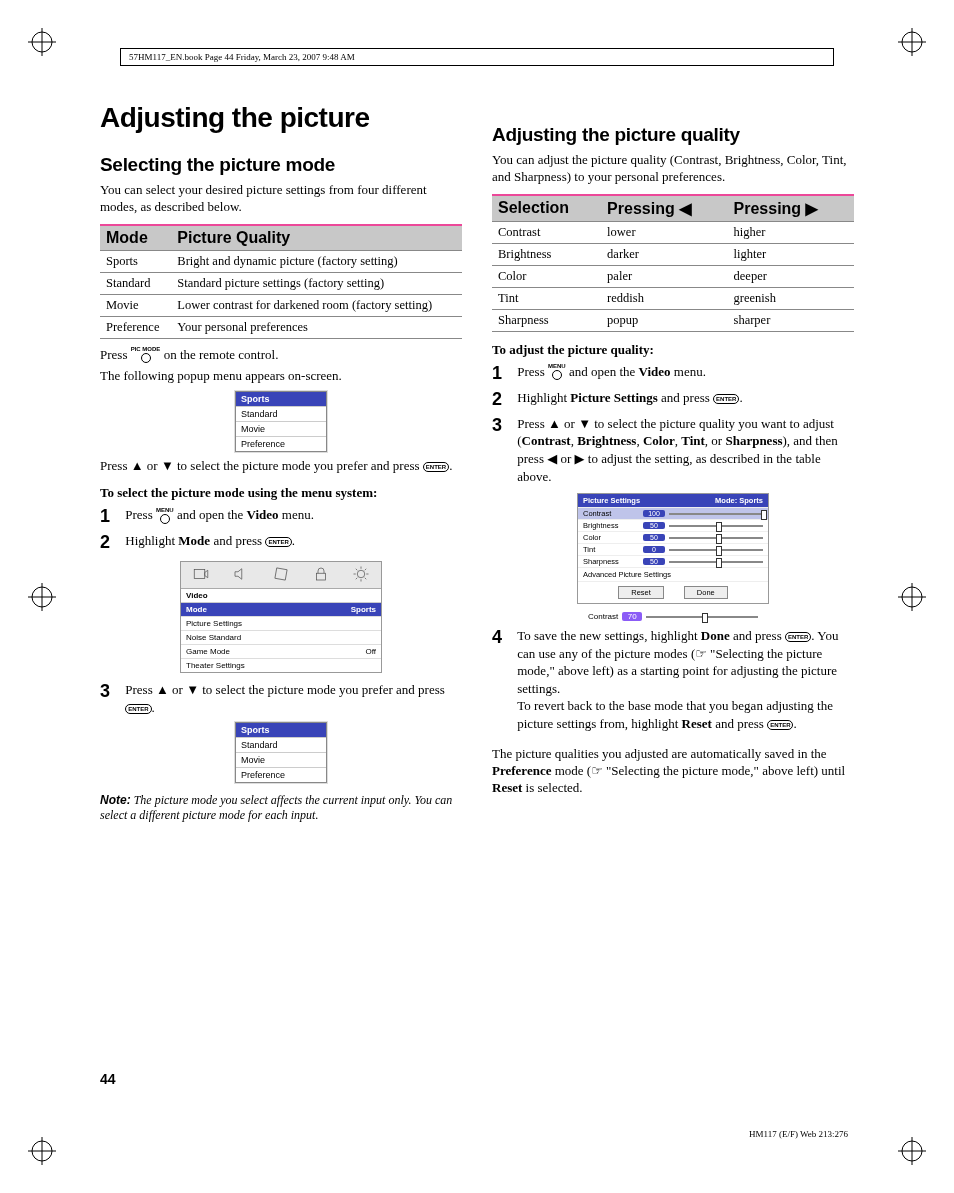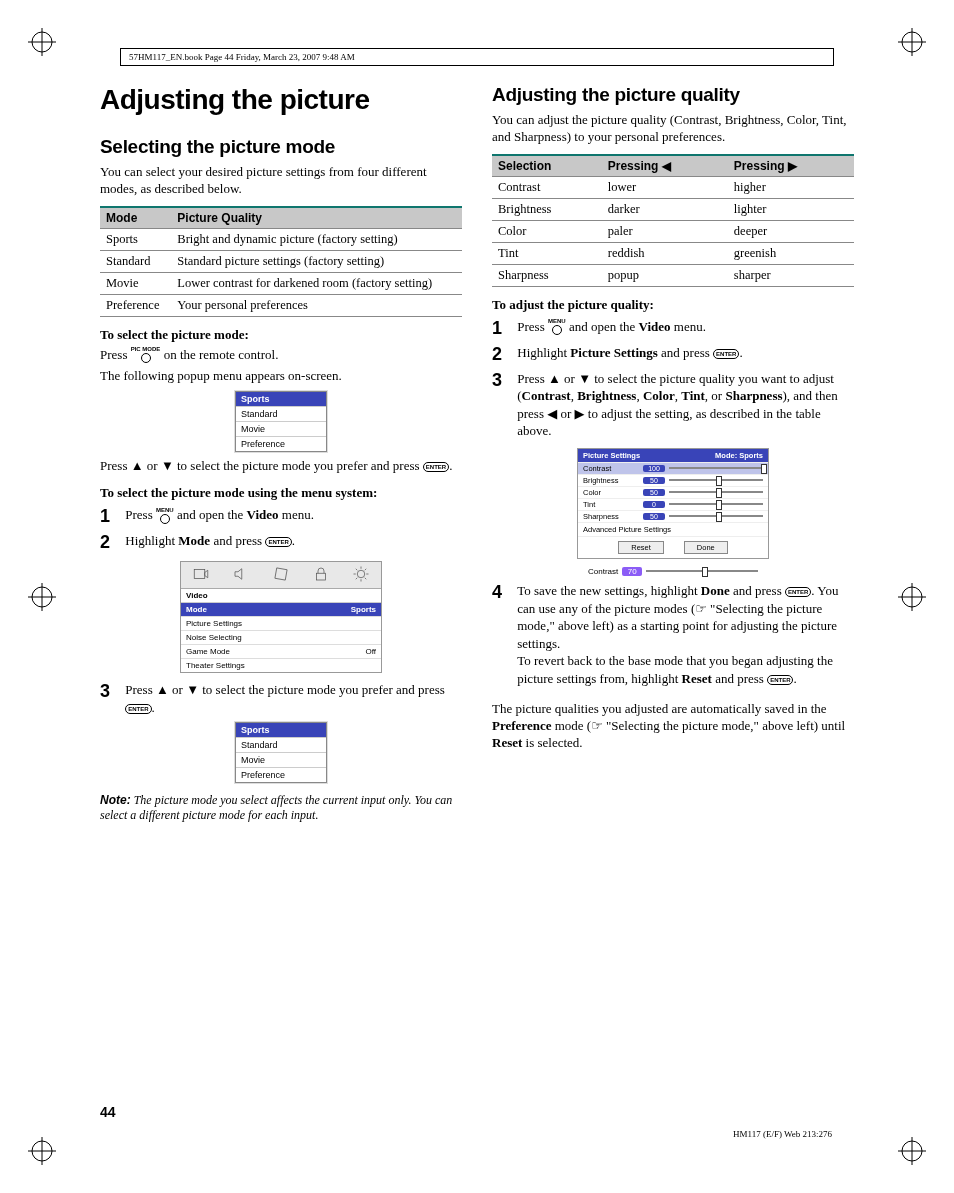--- a/index.html
+++ b/index.html
@@ -42,21 +42,22 @@
     text-align:center;
     font-style:italic;
     font-weight:bold;
     font-family: Arial, sans-serif;
     font-size:13px;
     line-height:22px;
   }
   .columns {
     display:flex;
     gap:30px;
-    margin-top:36px;
+    margin-top:54px;
+    align-items:center;
   }
   .col { flex:1; font-size:13px; }
   h1.main {
     font-family: Arial, sans-serif;
     font-weight:900;
     font-size:28px;
     margin:0 0 20px 0;
     letter-spacing:-0.5px;
   }
   h2.sub {
@@ -73,23 +74,23 @@
     border-collapse:collapse;
     font-size:12.5px;
     margin:8px 0;
   }
   table.spec th {
     background:#c8c8c8;
     font-family: Arial, sans-serif;
     font-weight:bold;
     text-align:left;
     padding:3px 6px;
-    border-top:2px solid #0f766e;
+    border-top:2px solid #ec4899;
     border-bottom:1px solid #888;
-    font-size:12px;
+    font-size:16px;
   }
   table.spec td {
     padding:3px 6px;
     border-bottom:1px solid #888;
     vertical-align:top;
   }
   .stepnum {
     font-family: Arial, sans-serif;
     font-weight:900;
     font-size:18px;
@@ -192,28 +193,28 @@
   }
   .mini-slider .val { width:20px; background:#8b5cf6; color:#fff; text-align:center; border-radius:2px;}
   .mini-slider .track { flex:1; height:2px; background:#888; position:relative; }
   .mini-slider .knob { position:absolute; top:-3px; width:4px; height:8px; background:#fff; border:1px solid #333; }
 
   .note { font-style:italic; font-size:12px; margin:10px 0 0 0; }
   .note b { font-weight:bold; font-family:Arial,sans-serif; }
 
   .pgnum {
     position:absolute;
-    bottom:25px; left:0;
+    bottom:58px; left:0;
     font-family: Arial, sans-serif;
     font-weight:bold;
     font-size:14px;
   }
   .footer {
     position:absolute;
-    bottom:6px; right:22px;
+    bottom:6px; right:6px;
     font-size:9px;
   }
 </style>
 </head>
 <body>
 
 <div class="crop-marks">
   <div class="cm cm-tl"><svg viewBox="0 0 28 28">
         <circle cx="14" cy="14" r="10" fill="none" stroke="#000"></circle>
         <line x1="14" y1="0" x2="14" y2="28" stroke="#000"></line>
@@ -277,21 +278,20 @@
               <td>Movie</td>
               <td>Lower contrast for darkened room (factory setting)</td>
             </tr>
         <tr>
               <td>Preference</td>
               <td>Your personal preferences</td>
             </tr>
       </tbody>
         </table>
 
-      <p class="bold-lead">To select the picture mode:</p>
       <p class="body">
         <span>Press </span><span class="btn-label">PIC MODE</span><span> on the remote control.</span>
       </p>
       <p class="body">The following popup menu appears on-screen.</p>
 
       <div class="popup">
         <div class="ph">Sports</div>
         <div class="pi">Standard</div>
         <div class="pi">Movie</div>
         <div class="pi">Preference</div>
@@ -349,21 +349,21 @@
         <div class="section-lbl">Video</div>
         <div class="hrow">
             <span>Mode</span>
             <span>Sports</span>
           </div>
         <div class="mrow">
             <span>Picture Settings</span>
             <span></span>
           </div>
         <div class="mrow">
-            <span>Noise Selecting</span>
+            <span>Noise Standard</span>
             <span></span>
           </div>
         <div class="mrow">
             <span>Game Mode</span>
             <span>Off</span>
           </div>
         <div class="mrow">
             <span>Theater Settings</span>
             <span></span>
           </div>

